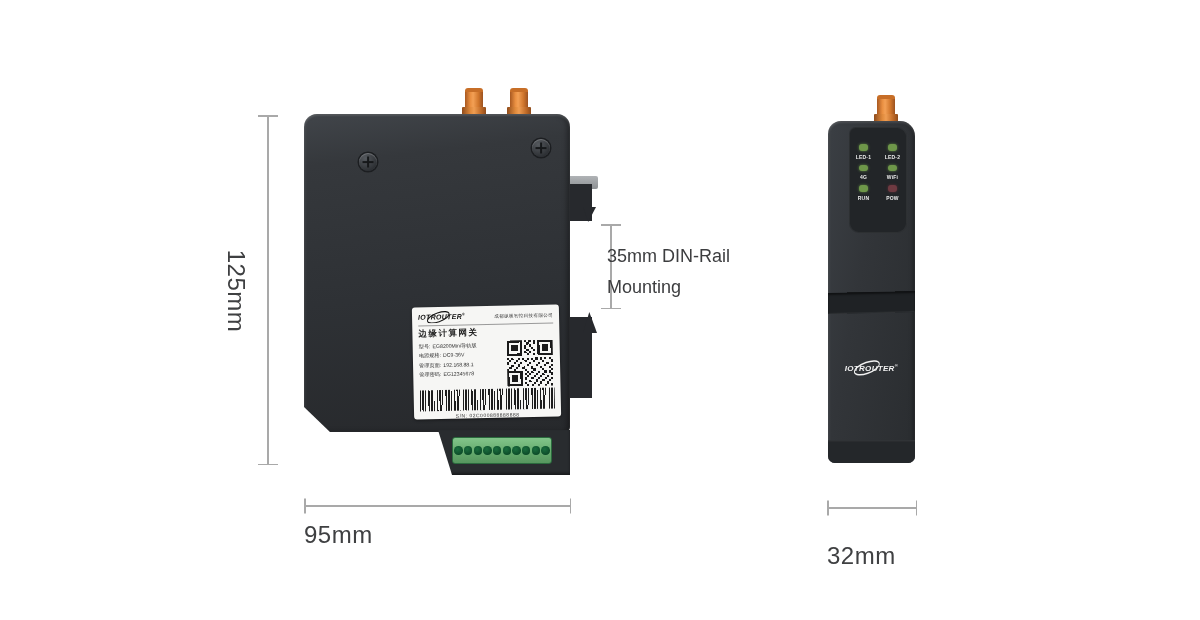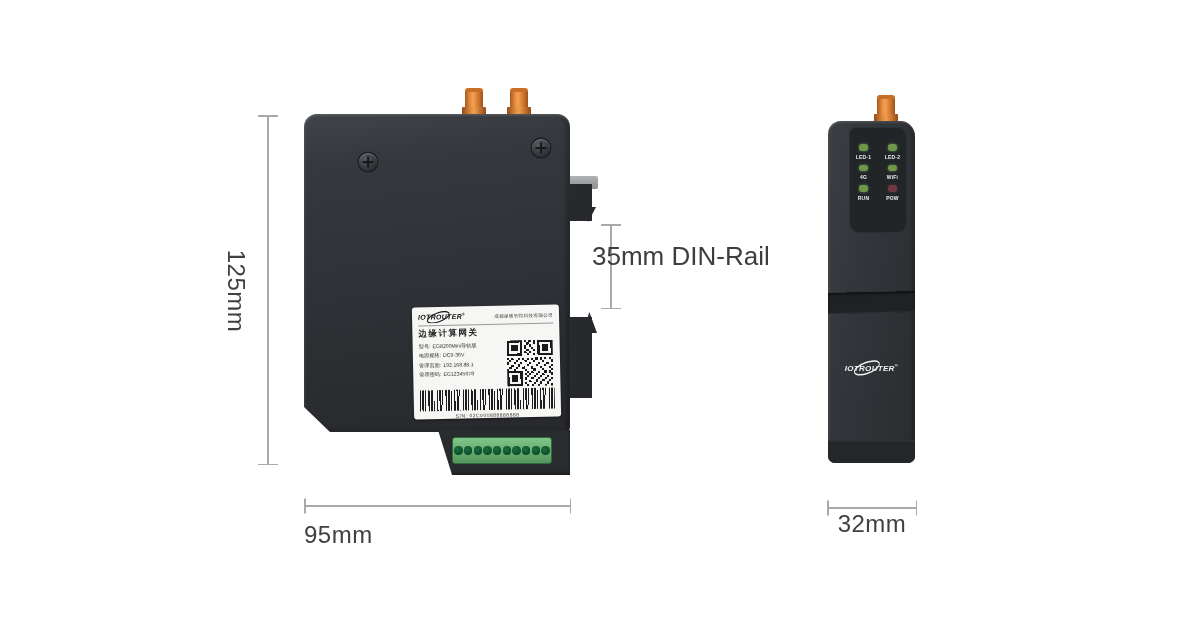--- a/index.html
+++ b/index.html
@@ -15,23 +15,23 @@
   .dim-line-h::before,.dim-line-h::after{content:"";position:absolute;top:50%;width:1.5px;height:15px;background:#a9a9a9;transform:translateY(-50%);}
   .dim-line-h::before{left:0;}
   .dim-line-h::after{right:0;}
   .dim-text{position:absolute;color:#3f4042;font-size:24px;letter-spacing:0.5px;}
 
   .dim-height{left:267px;top:115px;height:350px;}
   .dim-height-text{left:161px;top:277px;width:150px;text-align:center;transform:rotate(90deg);}
   .dim-95{left:304px;top:505px;width:267px;}
   .dim-95-text{left:304px;top:521px;width:267px;}
   .dim-32{left:827px;top:507px;width:90px;}
-  .dim-32-text{left:827px;top:510px;width:90px;text-align:center;}
+  .dim-32-text{left:827px;top:542px;width:90px;text-align:left;}
   .din-dim{left:610px;top:224px;height:85px;}
-  .din-text{position:absolute;left:592px;top:241px;color:#3c3d3f;font-size:26px;line-height:31px;}
+  .din-text{position:absolute;left:607px;top:241px;color:#3c3d3f;font-size:18px;line-height:31px;}
 
   
   .antenna{position:absolute;width:24px;}
   .ant-body{margin:0 3px;height:19px;border-radius:3px 3px 0 0;
     background:linear-gradient(90deg,#a85820 0%,#e98f41 30%,#f3a055 45%,#d0762c 75%,#9c5220 100%);
     border-top:4px solid #c76e27;box-sizing:border-box;}
   .ant-nut{height:8px;border-radius:1px;
     background:linear-gradient(90deg,#8f4c1c 0%,#e08a3c 35%,#ef9d52 50%,#bf6a27 80%,#8f4c1c 100%);}
   .ant-a{left:462px;top:88px;}
   .ant-b{left:507px;top:88px;}
@@ -200,20 +200,21 @@
         </g>
       </svg>
     </div>
     <div class="lbl-barcode"></div>
     <div class="lbl-sn">S/N: 02C000888888888</div>
   </div>
 
   <div class="dim-line-v dim-h-cap-top din-dim"></div>
   <div class="din-text">
     <div>35mm DIN-Rail</div>
+    <div>Mounting</div>
   </div>
 
   <div class="dim-line-h dim-95"></div>
   <div class="dim-text dim-95-text">95mm</div>
 
   <div class="antenna ant-c">
     <div class="ant-body"></div>
     <div class="ant-nut"></div>
   </div>
   <div class="side-body"></div>

